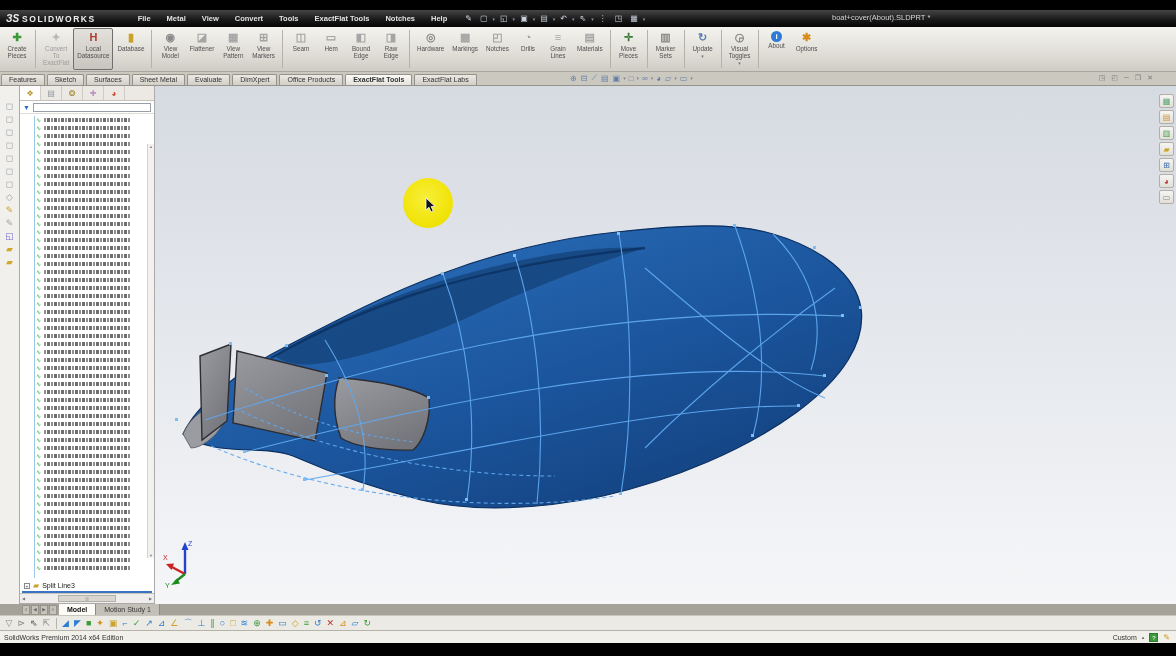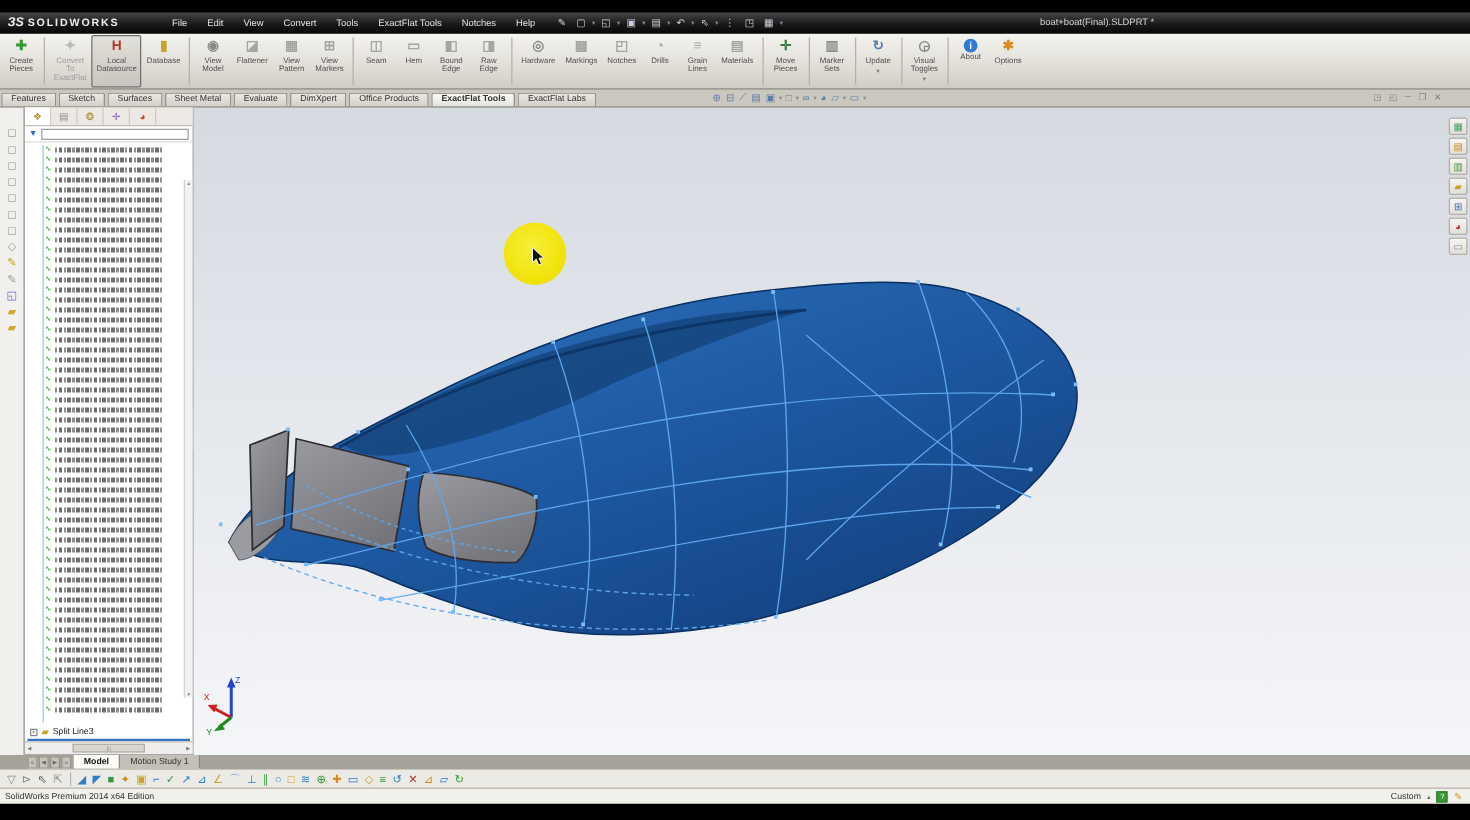--- a/index.html
+++ b/index.html
@@ -7,21 +7,21 @@
   #screen { position:relative; width:1176px; height:656px; background:#000; overflow:hidden;
             font-family:"Liberation Sans", sans-serif; }
 
   
   #titlebar { position:absolute; left:0; top:10px; width:1176px; height:17px;
     background:linear-gradient(#454545,#1a1a1a 55%,#050505); display:flex; align-items:center; }
   #logo { display:flex; align-items:baseline; margin-left:6px; color:#ececec; }
   #logo .lp { font-style:italic; font-weight:bold; font-size:10px; margin-right:3px;text-align:right; }
   #logo .lt { font-size:8.5px; font-weight:bold; letter-spacing:1.5px; }
   #menus { display:flex; margin-left:34px; }
-  .menu-item { font-size:7.5px; color:#e2e2e2; padding:2px 8px; cursor:default; }
+  .menu-item { font-size:7.5px; color:#e2e2e2; padding:2px 8px; cursor:default;font-weight:bold; }
   #quick-icons { display:flex; align-items:center; margin-left:6px; }
   .q-ic { font-size:8px; color:#c9d2de; padding:0 4px; }
   .q-dd { font-size:5px; color:#8a8f96; padding:0 1px; }
   #doc-title { position:absolute; left:832px; top:3px; font-size:7.5px; color:#d6d6d6; }
 
   
   #commandbar { position:absolute; left:0; top:27px; width:1176px; height:45px;
     background:linear-gradient(#f4f3ee,#dddad3 70%,#cfccc5); border-bottom:1px solid #a9a69e;
     display:flex; align-items:stretch; }
   .cmd-group { display:flex; align-items:stretch; padding:1px 2px; }
@@ -145,21 +145,21 @@
 
 <div id="screen">
 
   <div id="titlebar">
     <div id="logo">
       <span class="lp">ЗS</span>
       <span class="lt">SOLIDWORKS</span>
     </div>
     <div id="menus">
         <span class="menu-item">File</span>
-        <span class="menu-item">Edit</span>
+        <span class="menu-item">Metal</span>
         <span class="menu-item">View</span>
         <span class="menu-item">Convert</span>
         <span class="menu-item">Tools</span>
         <span class="menu-item">ExactFlat Tools</span>
         <span class="menu-item">Notches</span>
         <span class="menu-item">Help</span>
       </div>
     <div id="quick-icons">
         <span class="q-ic">✎</span>
         <span class="q-ic">▢</span>
@@ -172,21 +172,21 @@
         <span class="q-dd">▾</span>
         <span class="q-ic">↶</span>
         <span class="q-dd">▾</span>
         <span class="q-ic">⇖</span>
         <span class="q-dd">▾</span>
         <span class="q-ic">⋮</span>
         <span class="q-ic">◳</span>
         <span class="q-ic">▦</span>
         <span class="q-dd">▾</span>
       </div>
-    <div id="doc-title">boat+boat(Final).SLDPRT *</div>
+    <div id="doc-title">boat+cover(About).SLDPRT *</div>
   </div>
 
   <div id="commandbar">
       <div class="cmd-group">
         <div class="cmd-btn">
           <span class="ci" style="color: rgb(58, 154, 58); font-weight: bold;">✚</span>
           <span class="cl">Create</span>
           <span class="cl">Pieces</span>
         </div>
       </div>

